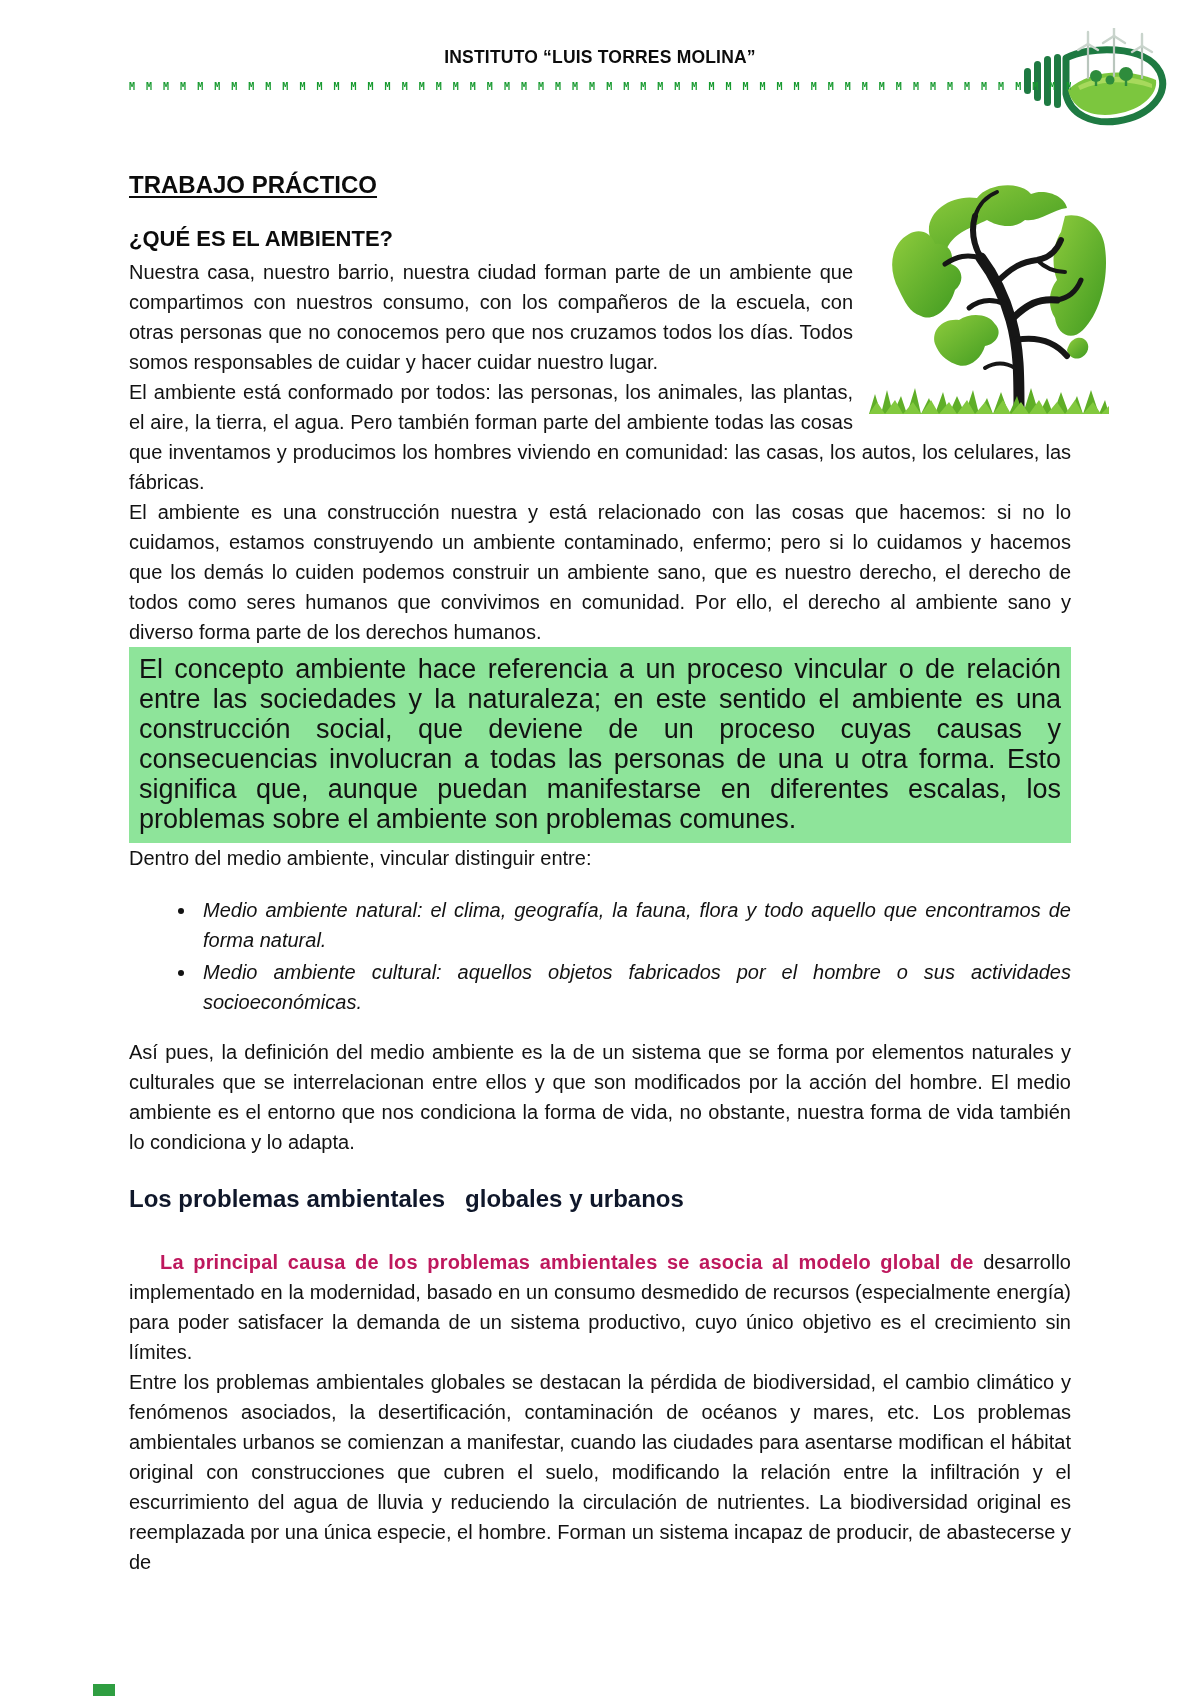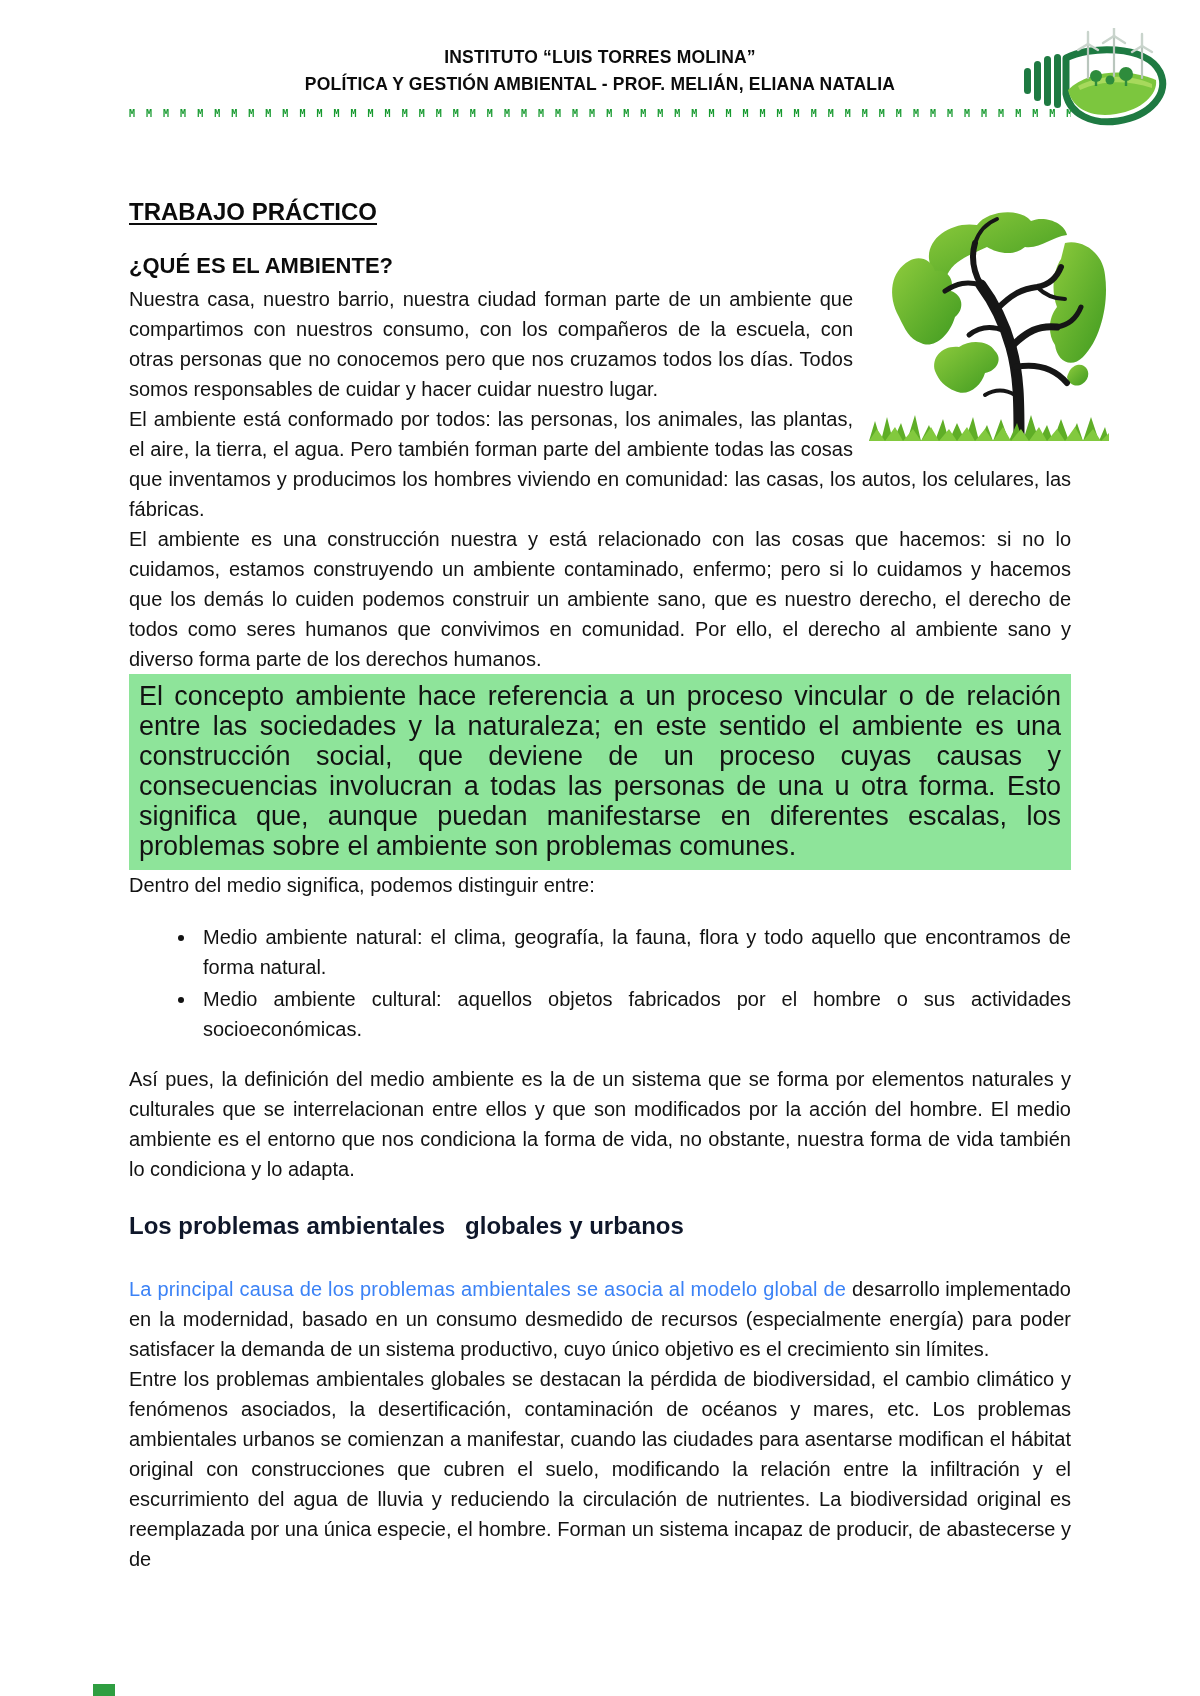--- a/index.html
+++ b/index.html
@@ -21,34 +21,34 @@
 
   
   h1.doc-title{margin:78px 0 0 0;font-size:24px;line-height:26px;color:#0c0c0c;
     text-decoration:underline;text-underline-offset:3px;text-decoration-thickness:2px;}
   h2.section-heading{margin:27px 0 4px 0;font-size:22px;line-height:28px;color:#0c0c0c;}
   h3.section-heading2{margin:28px 0 8px 0;font-size:24px;line-height:28px;color:#0f172a;}
 
   
   p.body{margin:0;font-size:20px;line-height:30px;text-align:justify;}
   p.spaced{margin-top:20px;}
-  .light{color:#3b82f6;font-weight:normal;letter-spacing:.2px;}
+  .light{color:#be185d;font-weight:bold;letter-spacing:.2px;margin-left:31px;}
 
   
   .tree-figure{float:right;width:240px;height:242px;margin:78px -38px 8px 16px;}
 
   
   .highlight-block{
     background:#8ee49a;padding:7px 10px 9px 10px;
     font-size:27px;line-height:30px;text-align:justify;
   }
 
   
   ul.env-list{margin:22px 0 0 0;padding-left:68px;}
-  ul.env-list li{font-size:20px;line-height:30px;text-align:justify;padding-left:6px;margin:0 0 2px 0;}
+  ul.env-list li{font-size:20px;line-height:30px;text-align:justify;padding-left:6px;margin:0 0 2px 0;font-style:italic;}
 
   .list-intro{margin-top:38px;}
 
   .bottom-mark{position:absolute;left:93px;top:1684px;width:22px;height:12px;background:#2f9e41;}
 </style>
 </head>
 <body>
 
 <div class="page">
 
@@ -95,21 +95,20 @@
             <line x1="124" y1="18" x2="124" y2="6"></line>
             <line x1="124" y1="18" x2="114" y2="24"></line>
             <line x1="124" y1="18" x2="134" y2="24"></line>
           </g>
       </g>
     </svg>
   </div>
 
   <header class="doc-header">
     <div>INSTITUTO “LUIS TORRES MOLINA”</div>
-    <div>POLÍTICA Y GESTIÓN AMBIENTAL - PROF. MELIÁN, ELIANA NATALIA</div>
   </header>
 
   <div class="content">
     <div class="separator">M M M M M M M M M M M M M M M M M M M M M M M M M M M M M M M M M M M M M M M M M M M M M M M M M M M M M M M M M M M M M M M M M M M M M M M M M M M M M M M M M M M M M M M M M M M M M M M M M M M M M M M M M M M M M M M M M M M M M M M M </div>
 
     <div class="tree-figure">
       <svg viewBox="0 0 240 242" width="240" height="242" xmlns="http://www.w3.org/2000/svg">
         <defs>
           <linearGradient id="gg" x1="0" y1="0" x2="1" y2="1">
             <stop offset="0" stop-color="#8fcc3d"></stop>
@@ -155,21 +154,21 @@
     <h1 class="doc-title">TRABAJO PRÁCTICO</h1>
 
     <h2 class="section-heading">¿QUÉ ES EL AMBIENTE?</h2>
 
     <p class="body">Nuestra casa, nuestro barrio, nuestra ciudad forman parte de un ambiente que compartimos con nuestros consumo, con los compañeros de la escuela, con otras personas que no conocemos pero que nos cruzamos todos los días. Todos somos responsables de cuidar y hacer cuidar nuestro lugar.</p>
     <p class="body">El ambiente está conformado por todos: las personas, los animales, las plantas, el aire, la tierra, el agua. Pero también forman parte del ambiente todas las cosas que inventamos y producimos los hombres viviendo en comunidad: las casas, los autos, los celulares, las fábricas.</p>
     <p class="body">El ambiente es una construcción nuestra y está relacionado con las cosas que hacemos: si no lo cuidamos, estamos construyendo un ambiente contaminado, enfermo; pero si lo cuidamos y hacemos que los demás lo cuiden podemos construir un ambiente sano, que es nuestro derecho, el derecho de todos como seres humanos que convivimos en comunidad. Por ello, el derecho al ambiente sano y diverso forma parte de los derechos humanos.</p>
 
     <div class="highlight-block">El concepto ambiente hace referencia a un proceso vincular o de relación entre las sociedades y la naturaleza; en este sentido el ambiente es una construcción social, que deviene de un proceso cuyas causas y consecuencias involucran a todas las personas de una u otra forma. Esto significa que, aunque puedan manifestarse en diferentes escalas, los problemas sobre el ambiente son problemas comunes.</div>
 
-    <p class="body list-intro">Dentro del medio significa, podemos distinguir entre:</p>
+    <p class="body list-intro">Dentro del medio ambiente, vincular distinguir entre:</p>
 
     <ul class="env-list">
       <li>Medio ambiente natural: el clima, geografía, la fauna, flora y todo aquello que encontramos de forma natural.</li>
       <li>Medio ambiente cultural: aquellos objetos fabricados por el hombre o sus actividades socioeconómicas.</li>
     </ul>
 
     <p class="body spaced">Así pues, la definición del medio ambiente es la de un sistema que se forma por elementos naturales y culturales que se interrelacionan entre ellos y que son modificados por la acción del hombre. El medio ambiente es el entorno que nos condiciona la forma de vida, no obstante, nuestra forma de vida también lo condiciona y lo adapta.</p>
 
     <h3 class="section-heading2">Los problemas ambientales&nbsp;&nbsp; globales y urbanos</h3>
 

